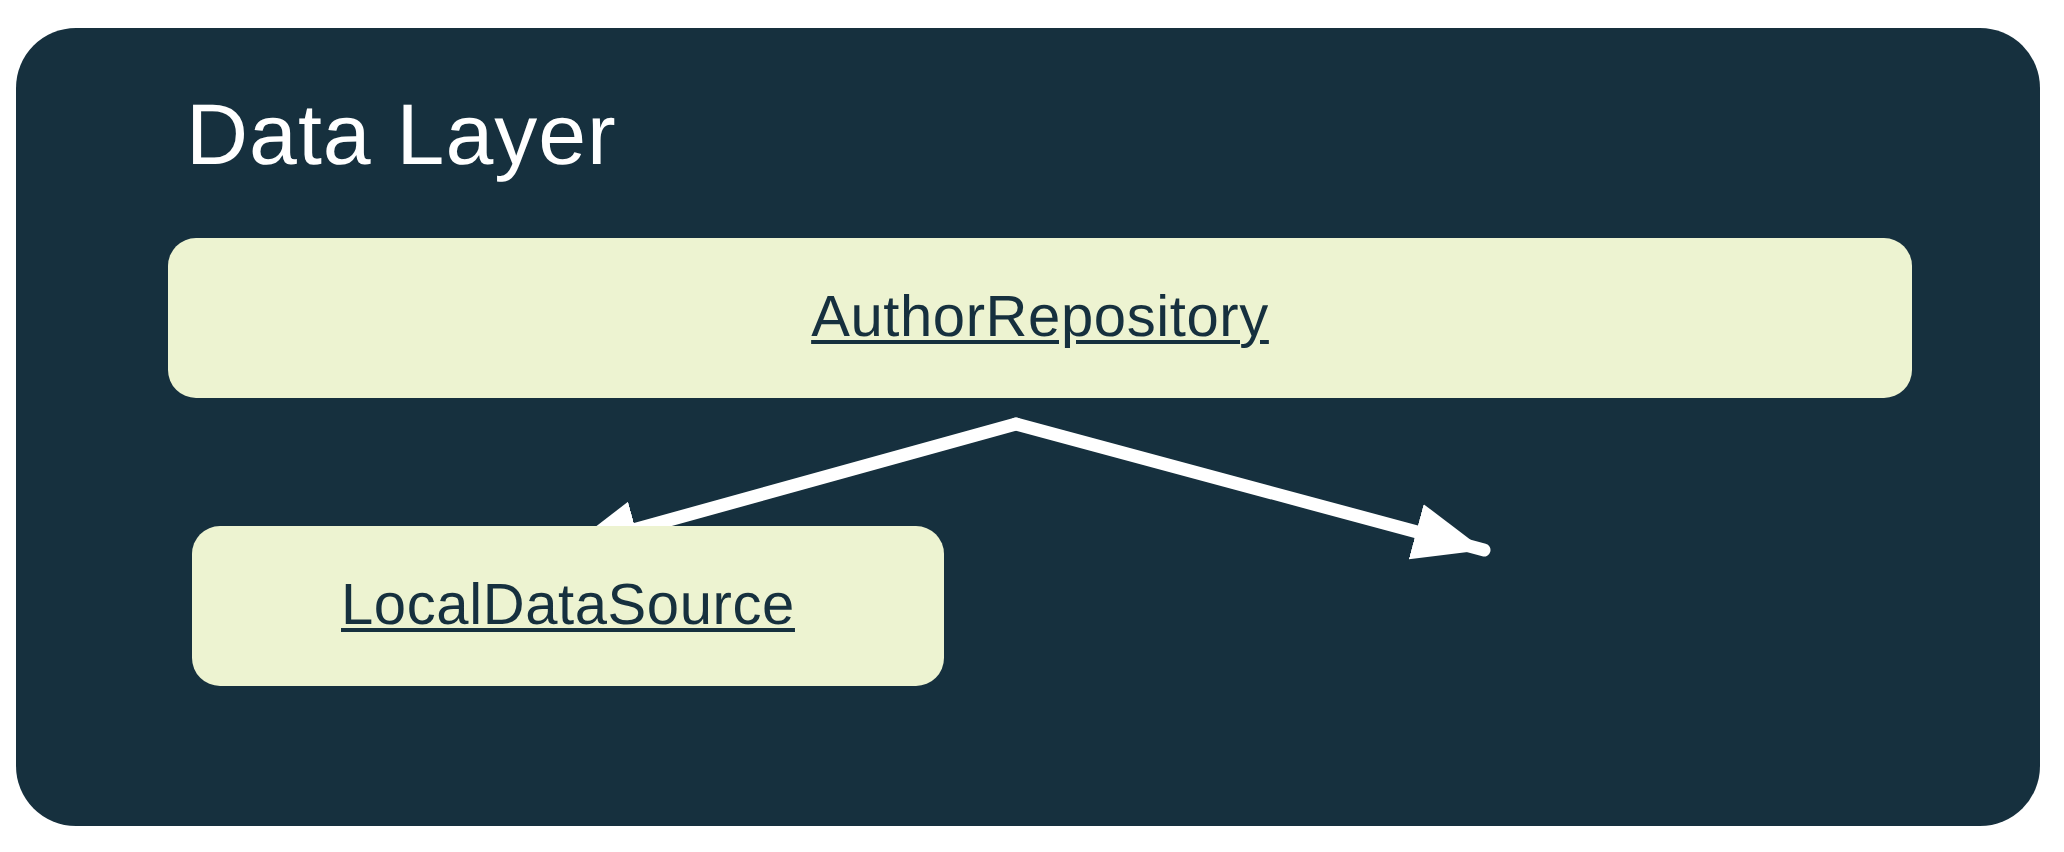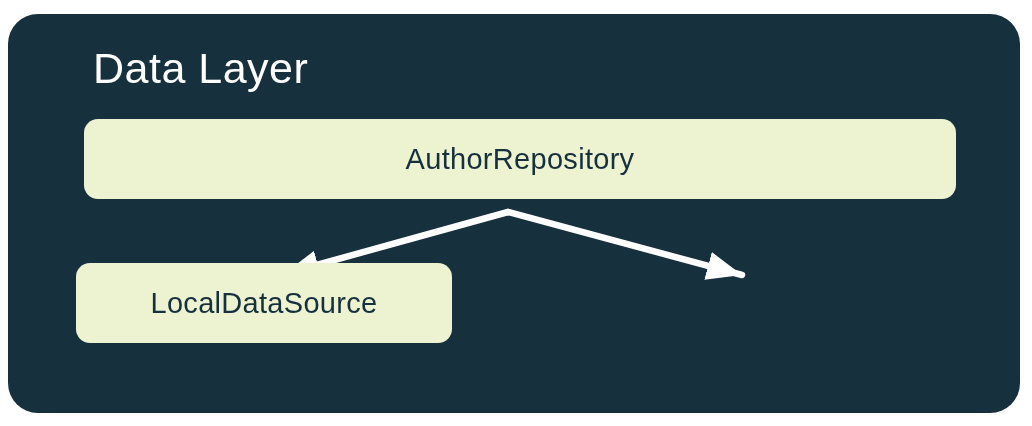--- a/index.html
+++ b/index.html
@@ -38,23 +38,24 @@
     background: var(--box-bg, #EDF3D1);
     border-radius: 14px;
     display: flex;
     align-items: center;
     justify-content: center;
     color: var(--box-text, #16303E);
     font-size: 29px;
     font-weight: 400;
     letter-spacing: 0.3px;
     white-space: nowrap;
+    text-decoration: underline;
   }
   .node-repository { left: 84px; top: 119px; width: 872px; height: 80px; }
-  .node-local      { left: 76px; top: 263px; width: 376px; height: 80px; }
+  .node-local      { left: 96px; top: 263px; width: 376px; height: 80px; }
   .node-network    { left: 520px; top: 264px; width: 437px; height: 79px; }
   .edges-layer {
     position: absolute;
     left: 0;
     top: 0;
     width: 1032px;
     height: 426px;
     pointer-events: none;
   }
 </style>

